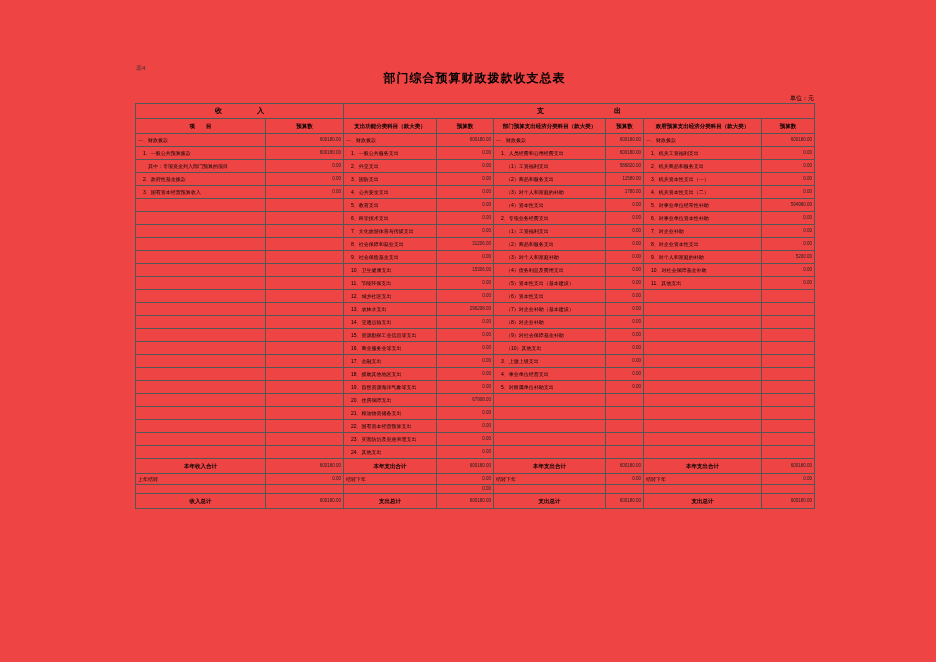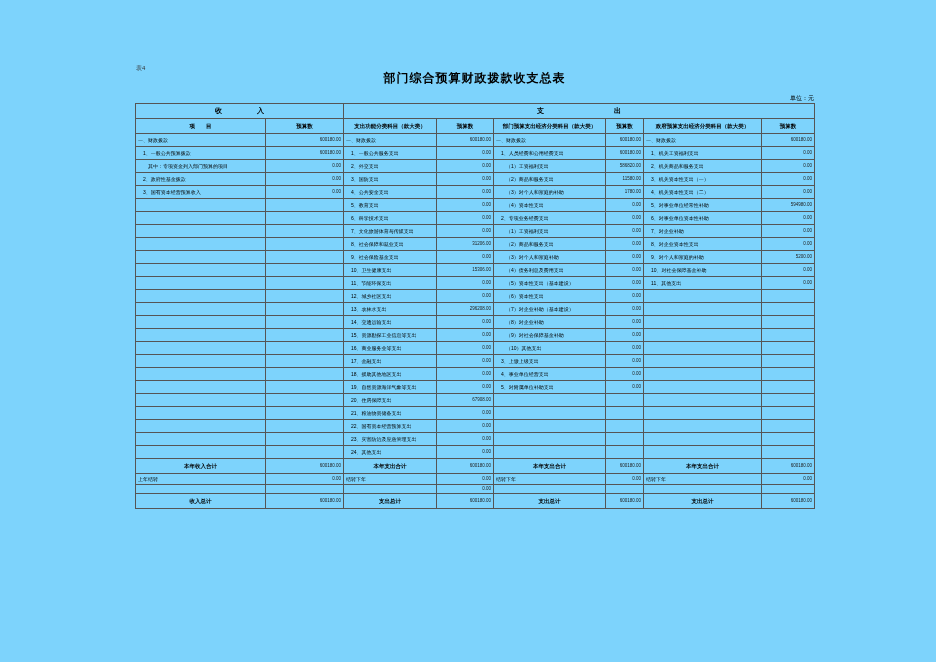--- a/index.html
+++ b/index.html
@@ -1,20 +1,20 @@
 <!DOCTYPE html>
 <html><head>
 <meta charset="utf-8">
 <style>
   html,body{margin:0;padding:0;}
   body{
     width:936px;height:662px;background:#ffffff;position:relative;
     font-family:"Liberation Sans","DejaVu Sans",sans-serif;color:#000;
   }
-  .page{position:absolute;inset:0;background:#7dd3fc;}
+  .page{position:absolute;inset:0;background:#ef4444;}
   .sheet-label{position:absolute;left:136px;top:64px;font-size:6px;color:#333;}
   .title{position:absolute;left:135px;top:70px;width:679px;text-align:center;
          font-size:12px;font-weight:bold;letter-spacing:1px;}
   .unit-note{position:absolute;left:135px;top:94px;width:679px;text-align:right;font-size:6px;}
   table{position:absolute;left:135px;top:103px;width:679px;border-collapse:collapse;table-layout:fixed;}
   th,td{border:1px solid #555;overflow:hidden;white-space:nowrap;padding:0 2px;vertical-align:middle;}
   th.group{font-size:7px;font-weight:bold;height:14px;text-align:center;}
   th.colhead{font-size:5.5px;font-weight:bold;height:14px;text-align:center;padding:0 1px;}
   td{font-size:5px;height:12px;line-height:12px;}
   td.lbl{text-align:left;}

